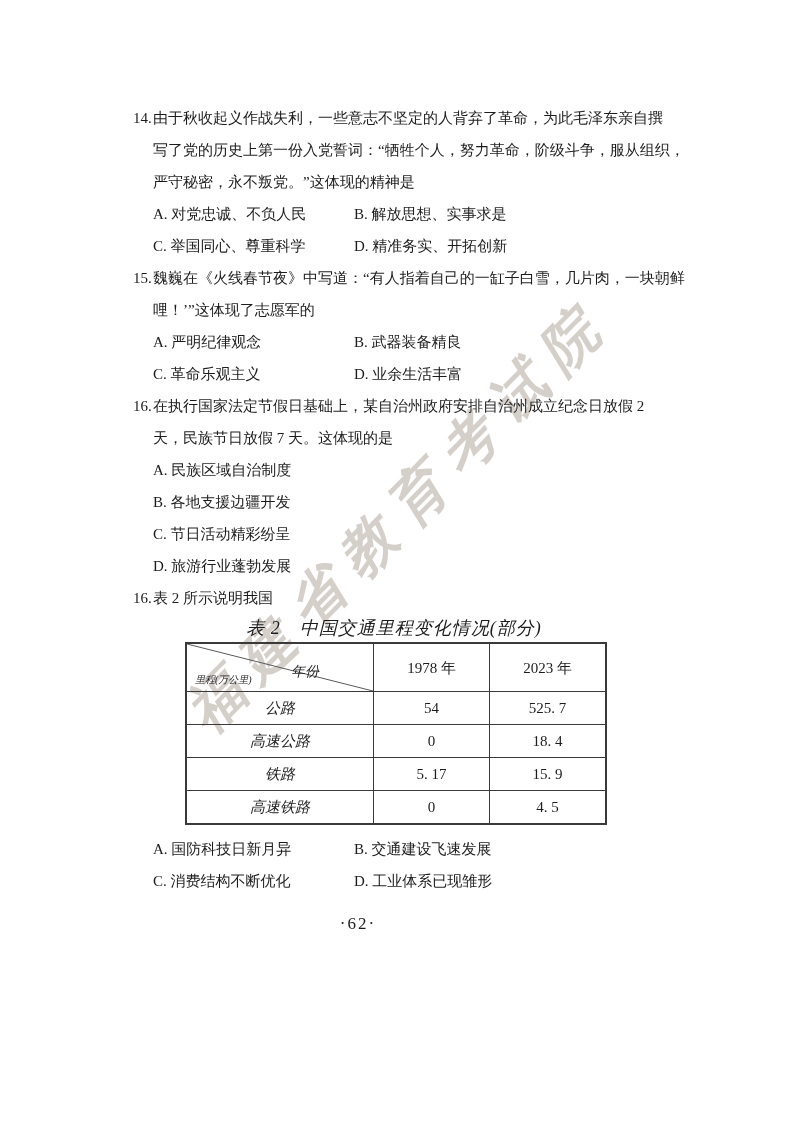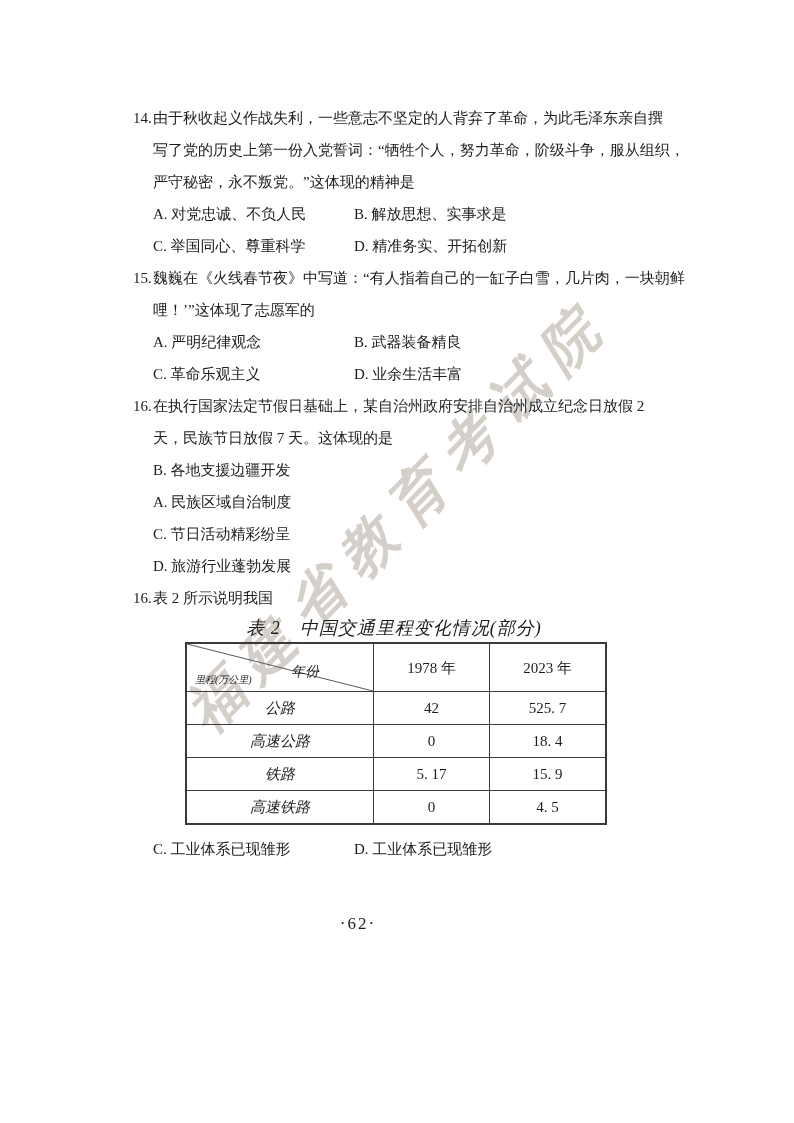--- a/index.html
+++ b/index.html
@@ -77,22 +77,22 @@
     </div>
     <div class="opt-row">
       <span class="opt-a">C. 革命乐观主义</span>
       <span class="opt-b">D. 业余生活丰富</span>
     </div>
   </div>
 
   <div>
     <div class="qline q-first"><span class="q-num">16.</span><span>在执行国家法定节假日基础上，某自治州政府安排自治州成立纪念日放假 2</span></div>
     <div class="qline q-cont">天，民族节日放假 7 天。这体现的是</div>
+    <div class="opt-single">A. 民族区域自治制度</div>
     <div class="opt-single">B. 各地支援边疆开发</div>
-    <div class="opt-single">A. 民族区域自治制度</div>
     <div class="opt-single">C. 节日活动精彩纷呈</div>
     <div class="opt-single">D. 旅游行业蓬勃发展</div>
   </div>
 
   <div>
     <div class="qline q-first"><span class="q-num">16.</span><span>表 2 所示说明我国</span></div>
 
     <div class="tbl-caption">表 2　中国交通里程变化情况(部分)</div>
 
     <div class="tbl-wrap">
@@ -104,21 +104,21 @@
                   <line x1="0" y1="0" x2="186" y2="47" stroke="#5a5a5a" stroke-width="1"></line>
                 </svg>
             <span class="diag-top">年份</span>
             <span class="diag-bottom">里程(万公里)</span>
           </td>
           <td class="col-year yearhead">1978 年</td>
           <td class="col-year yearhead">2023 年</td>
         </tr>
         <tr class="data">
           <td class="kai">公路</td>
-          <td>42</td>
+          <td>54</td>
           <td>525. 7</td>
         </tr>
         <tr class="data">
           <td class="kai">高速公路</td>
           <td>0</td>
           <td>18. 4</td>
         </tr>
         <tr class="data">
           <td class="kai">铁路</td>
           <td>5. 17</td>
@@ -127,22 +127,24 @@
         <tr class="data">
           <td class="kai">高速铁路</td>
           <td>0</td>
           <td>4. 5</td>
         </tr>
       </tbody>
         </table>
     </div>
 
     <div class="opt-row opts-after-table">
+      <span class="opt-a">A. 国防科技日新月异</span>
+      <span class="opt-b">B. 交通建设飞速发展</span>
     </div>
     <div class="opt-row">
-      <span class="opt-a">C. 工业体系已现雏形</span>
+      <span class="opt-a">C. 消费结构不断优化</span>
       <span class="opt-b">D. 工业体系已现雏形</span>
     </div>
   </div>
 
 </div>
 
 <div class="page-number">·62·</div>
 
 </body></html>

